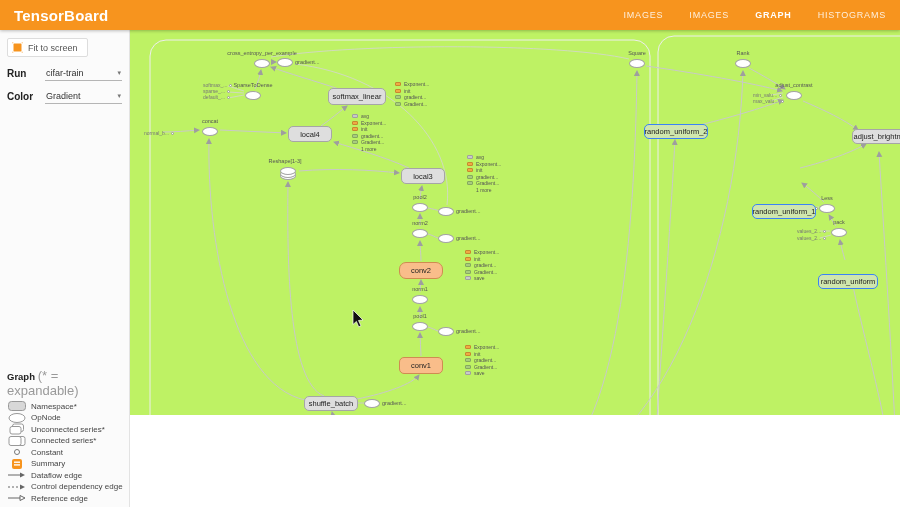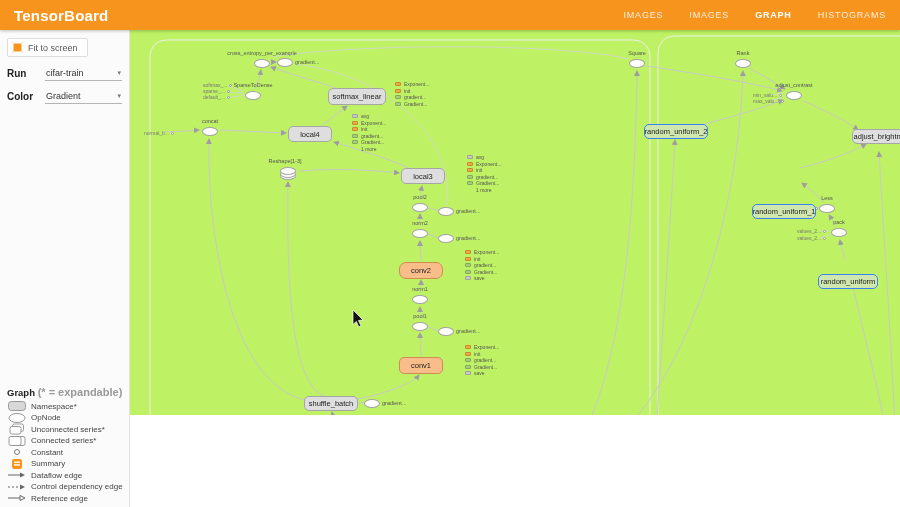--- a/index.html
+++ b/index.html
@@ -43,21 +43,21 @@
   .caret { font-size:7px; color:#777; }
   .upload-btn {
     font-family:"Liberation Sans",sans-serif; font-size:8.5px; color:#333;
     background:#f3f3f3; border:1px solid #bbb; border-radius:2px; padding:2px 7px; cursor:pointer;
   }
   .snotes { font-size:7.5px; color:#9a9a9a; line-height:1.5; padding-left:2px; }
 
   .legend { position:absolute; left:7px; right:4px; bottom:3px; }
   .legend-title { font-size:9.5px; color:#222; margin-bottom:3px; }
   .legend-title b { font-weight:bold; }
-  .legend-sub { font-size:11px; color:#999; font-weight:bold; }
+  .legend-sub { font-size:13px; color:#999; font-weight:normal; }
   .legend-row { display:flex; align-items:center; gap:4px; height:11.5px; font-size:8px; color:#444; }
   .legend-row svg { flex:none; }
 
   
   .graph {
     position:absolute; left:130px; top:30px; width:770px; height:385px;
     background:#bef264; overflow:hidden;
   }
   .graph svg.edges { position:absolute; left:0; top:0; }
   .edge { fill:none; stroke:#c9c9c9; stroke-width:1; }

